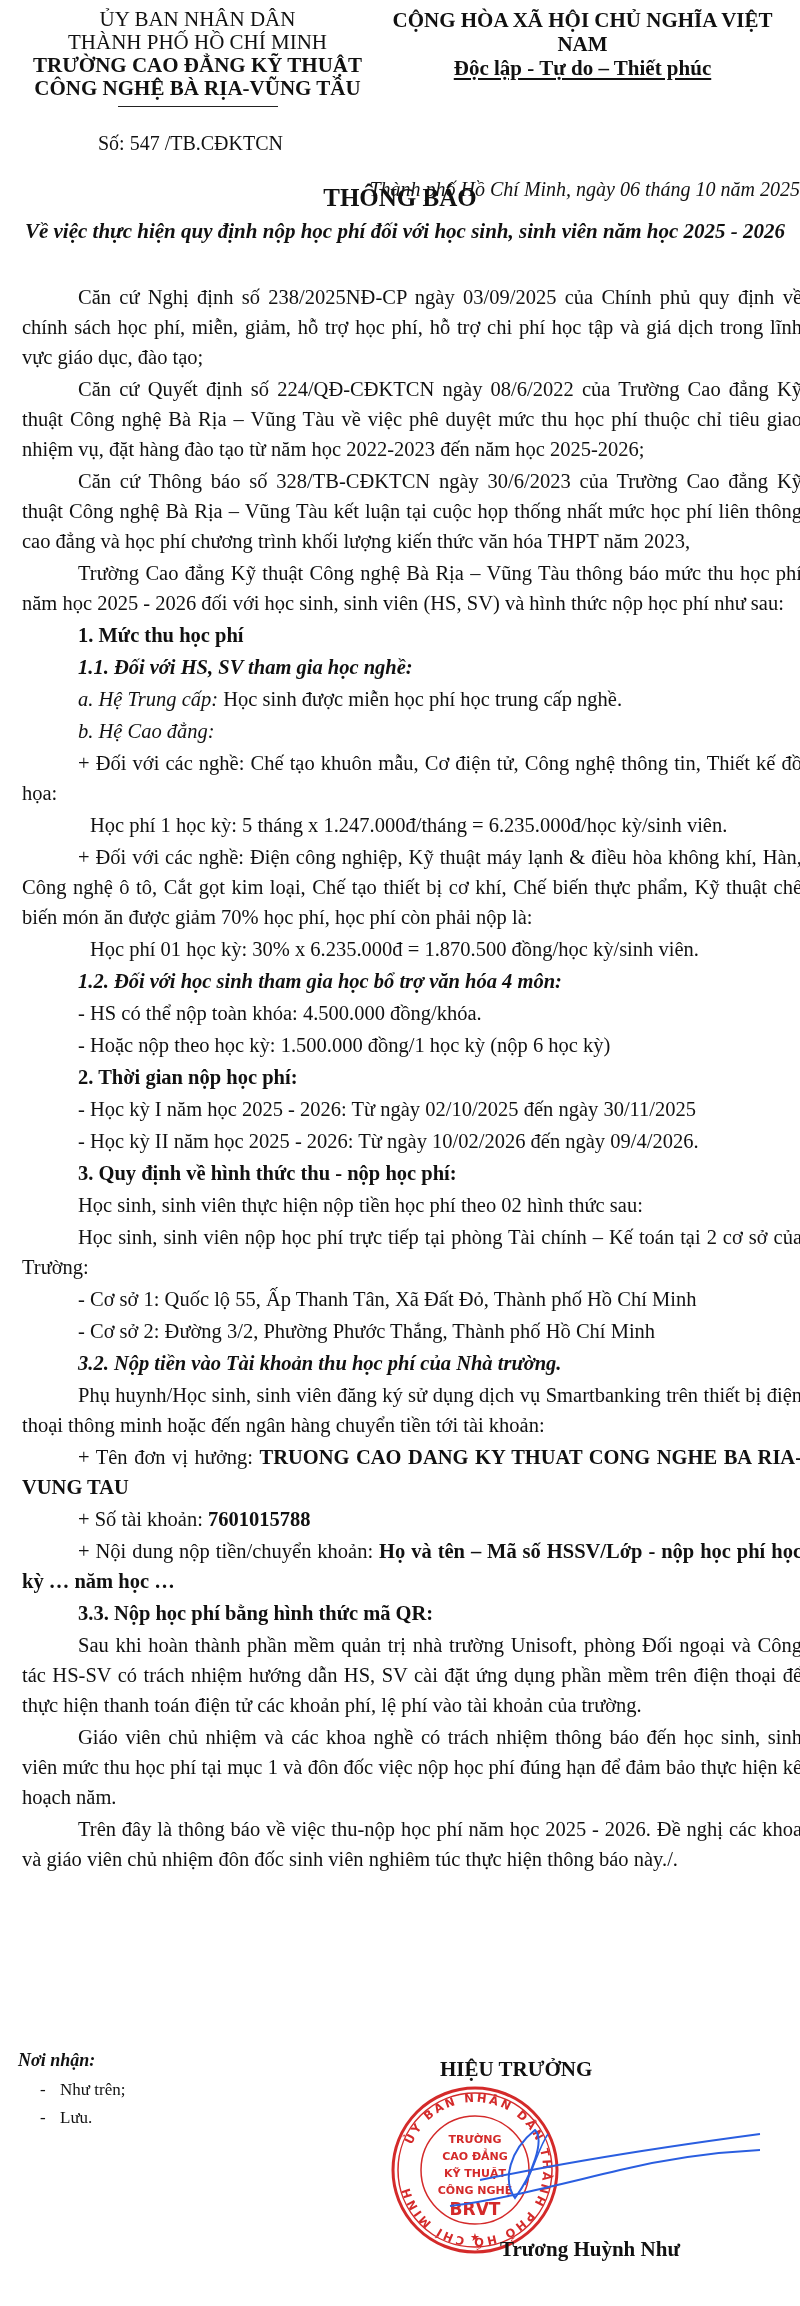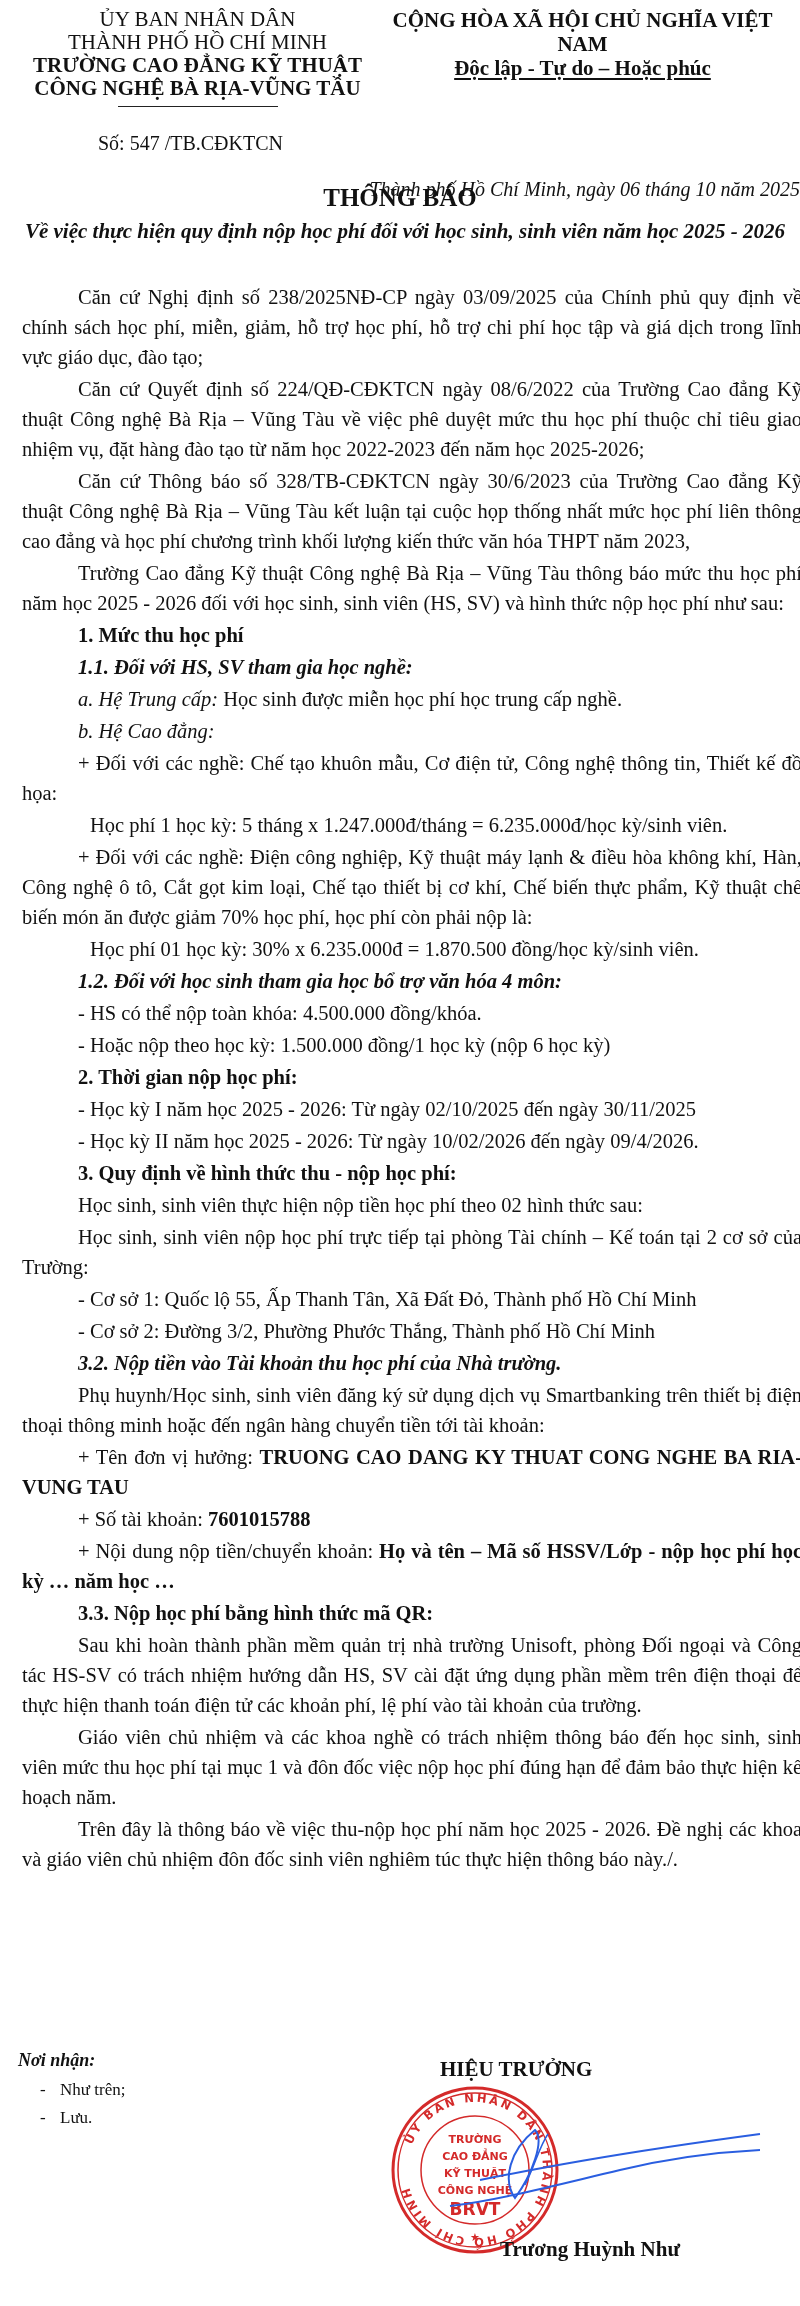--- a/index.html
+++ b/index.html
@@ -48,21 +48,21 @@
 <div class="abs hdr-left">
   <span class="l">ỦY BAN NHÂN DÂN</span>
   <span class="l">THÀNH PHỐ HỒ CHÍ MINH</span>
   <span class="l b">TRƯỜNG CAO ĐẲNG KỸ THUẬT</span>
   <span class="l b">CÔNG NGHỆ BÀ RỊA-VŨNG TẦU</span>
   <div class="rule"></div>
 </div>
 
 <div class="abs hdr-right">
   <div>CỘNG HÒA XÃ HỘI CHỦ NGHĨA VIỆT NAM</div>
-  <div><span class="motto">Độc lập - Tự do – Hoặc phúc</span></div>
+  <div><span class="motto">Độc lập - Tự do – Thiết phúc</span></div>
 </div>
 
 <div class="abs docno">Số: 547 /TB.CĐKTCN</div>
 <div class="abs docdate">Thành phố Hồ Chí Minh, ngày 06 tháng 10 năm 2025</div>
 
 <div class="abs title">THÔNG BÁO</div>
 <div class="abs subtitle">Về việc thực hiện quy định nộp học phí đối với học sinh, sinh viên năm học 2025 - 2026</div>
 
 <div class="abs body">
   <p class="p ind">Căn cứ Nghị định số 238/2025NĐ-CP ngày 03/09/2025 của Chính phủ quy định về chính sách học phí, miễn, giảm, hỗ trợ học phí, hỗ trợ chi phí học tập và giá dịch trong lĩnh vực giáo dục, đào tạo;</p>

